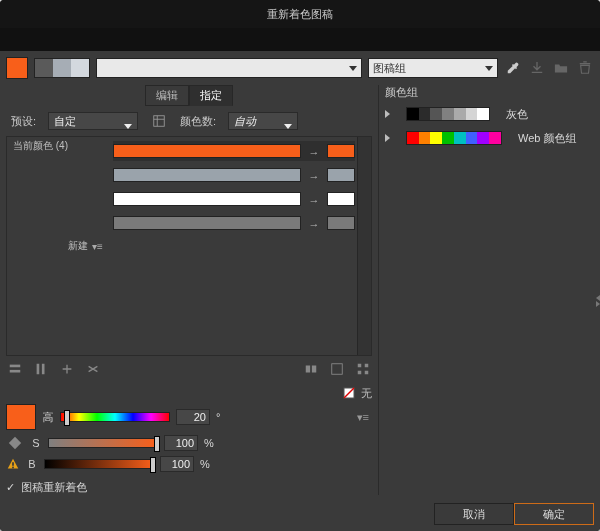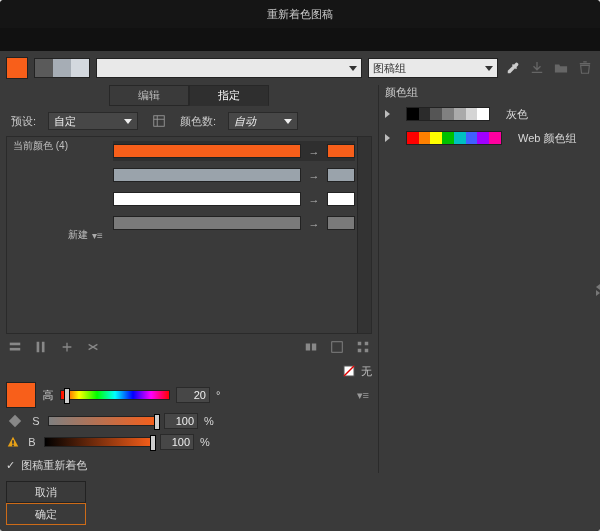--- a/index.html
+++ b/index.html
@@ -39,29 +39,29 @@
   svg { display: block; }
 
   
   .columns { flex: 1; display: flex; gap: 6px; min-height: 0; }
   .left { flex: 1; display: flex; flex-direction: column; min-width: 0; }
   .right { width: 216px; display: flex; flex-direction: column; border-left: 1px solid #2a2a2a; padding-left: 6px; }
 
   
   .tabs { display: flex; justify-content: center; gap: 0; margin-bottom: 6px; }
   .tab {
-    padding: 2px 28px; border: 1px solid #272727; background: #3a3a3a; color: #bbb;
+    padding: 2px 10px; border: 1px solid #272727; background: #3a3a3a; color: #bbb;
   }
   .tab.active { background: #2f2f2f; color: #fff; border-bottom-color: #2f2f2f; }
 
   
   .form-row { display: flex; align-items: center; gap: 12px; margin-bottom: 6px; }
   .form-row label { min-width: 30px; text-align: right; color: #c8c8c8; }
   .sel {
-    height: 18px; background: #474747; border: 1px solid #2a2a2a; display: flex; align-items: center; padding: 0 5px; color: #eee;
+    height: 18px; background: #474747; border: 1px solid #2a2a2a; display: flex; align-items: flex-end; padding: 0 5px; color: #eee;
   }
   .sel .caret { margin-left: auto; }
 
   
   .panel {
     border: 1px solid #2a2a2a; background: #3a3a3a; flex: 1; display: flex; flex-direction: row;
     min-height: 180px;
   }
   .panel-head {
     display: flex; justify-content: space-between; padding: 2px 6px; font-size: 10px; color: #c0c0c0;
@@ -89,21 +89,21 @@
   .hslide .knob { position:absolute; top:-3px; width:6px; height:16px; background:#ccc; border:1px solid #000; }
   .hue-grad { background:linear-gradient(90deg,#f00,#ff0,#0f0,#0ff,#00f,#f0f,#f00); }
   .sat-grad { background:linear-gradient(90deg,#808080,#f85f1a); }
   .bri-grad { background:linear-gradient(90deg,#000,#f85f1a); }
   .numbox { width:34px; height:16px; background:#474747; border:1px solid #2a2a2a; color:#eee; display:flex; align-items:center; justify-content:flex-end; padding:0 3px; }
   .warn-ico { width:14px; height:14px; }
 
   .check-row { display:flex; align-items:center; gap:6px; margin-top:4px; }
 
   
-  .footer { display:flex; justify-content:flex-end; gap:0; margin-top:8px;flex-direction:column; }
+  .footer { display:flex; justify-content:flex-end; gap:0; margin-top:8px; }
   .btn { width:80px; height:22px; border:1px solid #222; background:#3a3a3a; color:#ddd; display:flex; align-items:center; justify-content:center; }
   .btn.primary { border-color:#cd6b18; }
 
   
   .r-head { color:#c8c8c8; margin-bottom:4px; }
   .cg-row { display:flex; align-items:center; gap:16px; height:20px; margin-bottom:4px; }
   .tri { width:0;height:0;border-top:4px solid transparent;border-bottom:4px solid transparent;border-left:5px solid #bcbcbc; }
   .cg-swatch { height:14px; border:1px solid #222; }
   .right-body { flex:1; position:relative; }
   .right-drag {

